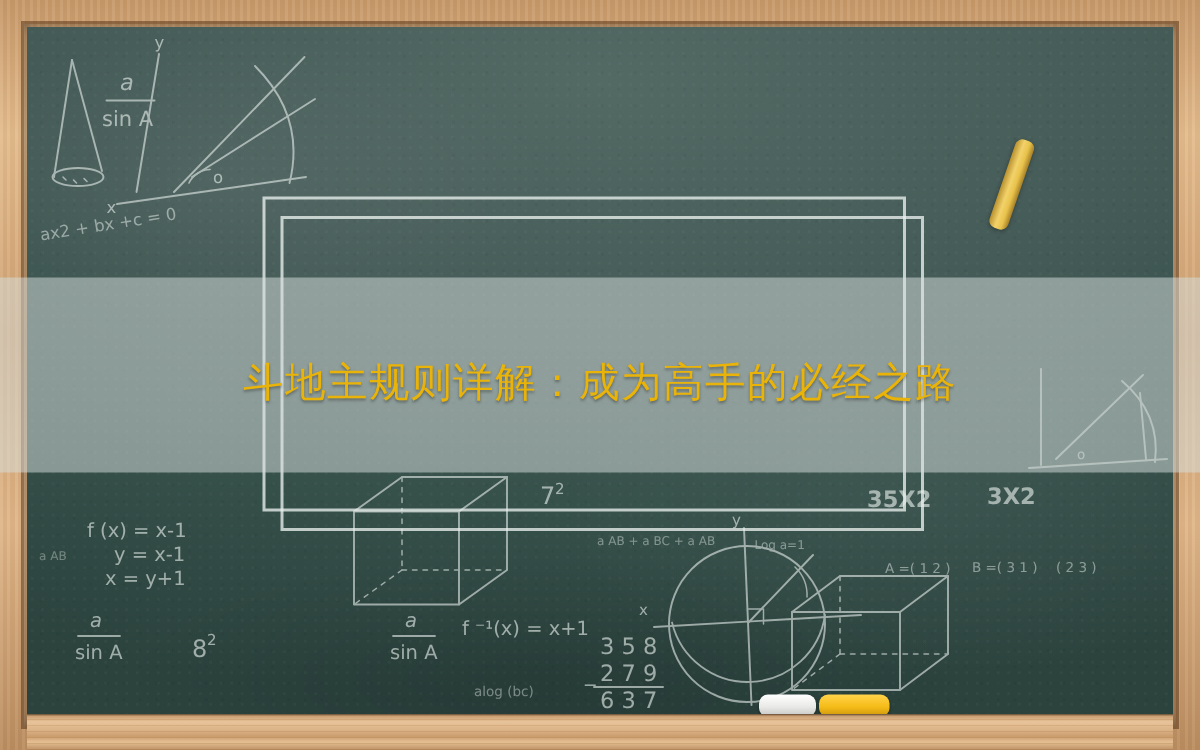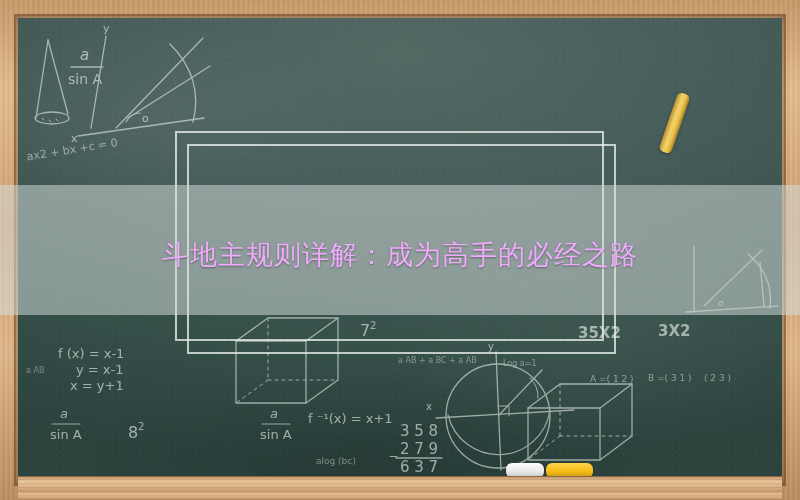--- a/index.html
+++ b/index.html
@@ -74,21 +74,21 @@
   
   .band{
     position:absolute;left:0;right:0;top:185px;height:130px;
     background:rgba(215,222,220,.52);
     z-index:5;
   }
   .title{
     position:absolute;left:0;right:0;top:185px;height:140px;
     display:flex;align-items:center;justify-content:center;
     z-index:6;
-    color:#f0abfc;
+    color:#eab308;
     font-size:27px;
     letter-spacing:1px;
     font-family:"DejaVu Sans","Liberation Sans",sans-serif;
     text-shadow:0 1px 2px rgba(0,0,0,.35);
     white-space:nowrap;
   }
 
   
   .chalk-stick{position:absolute;border-radius:5px;z-index:7;}
   .stick-yellow-top{

